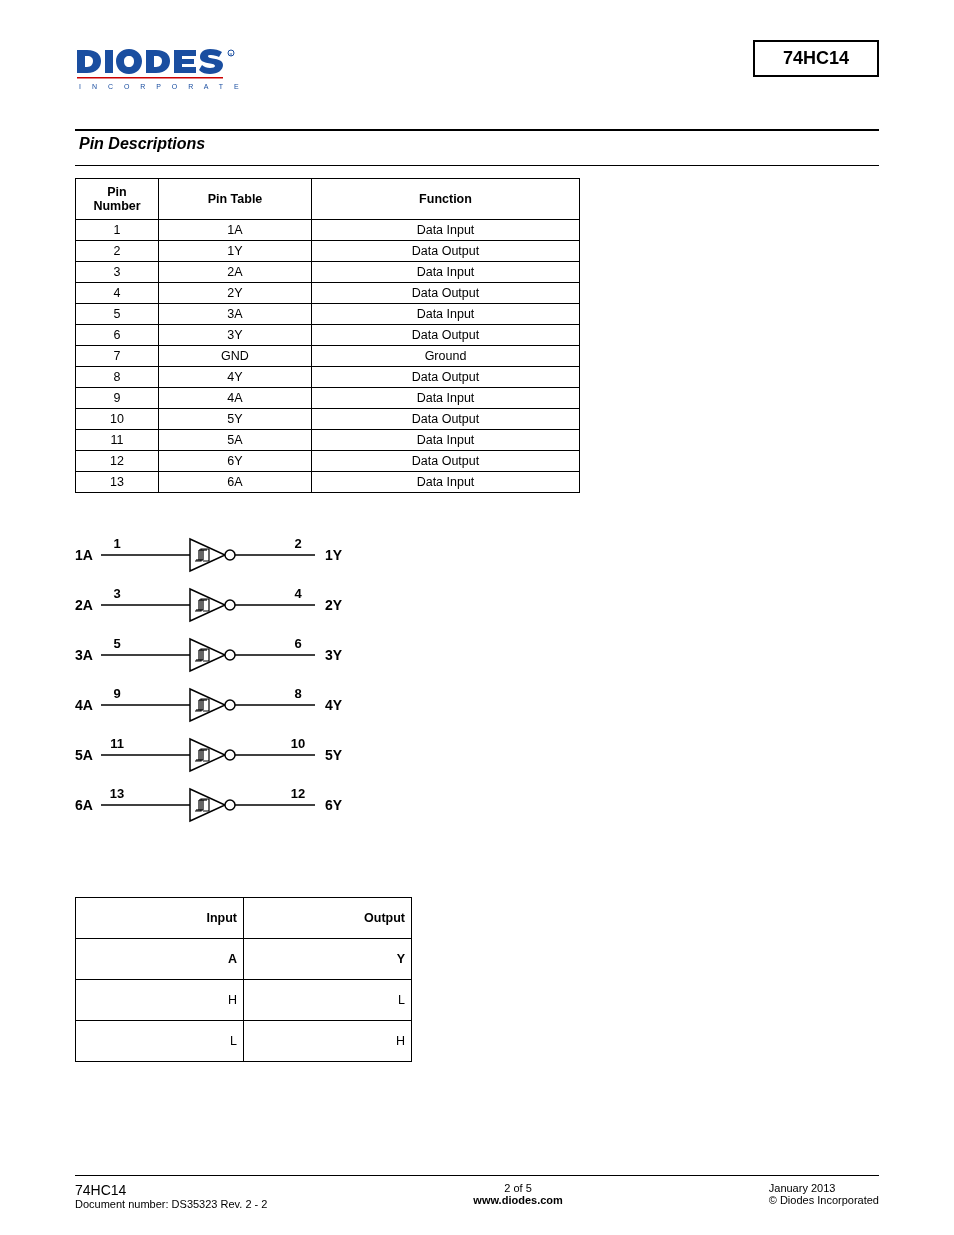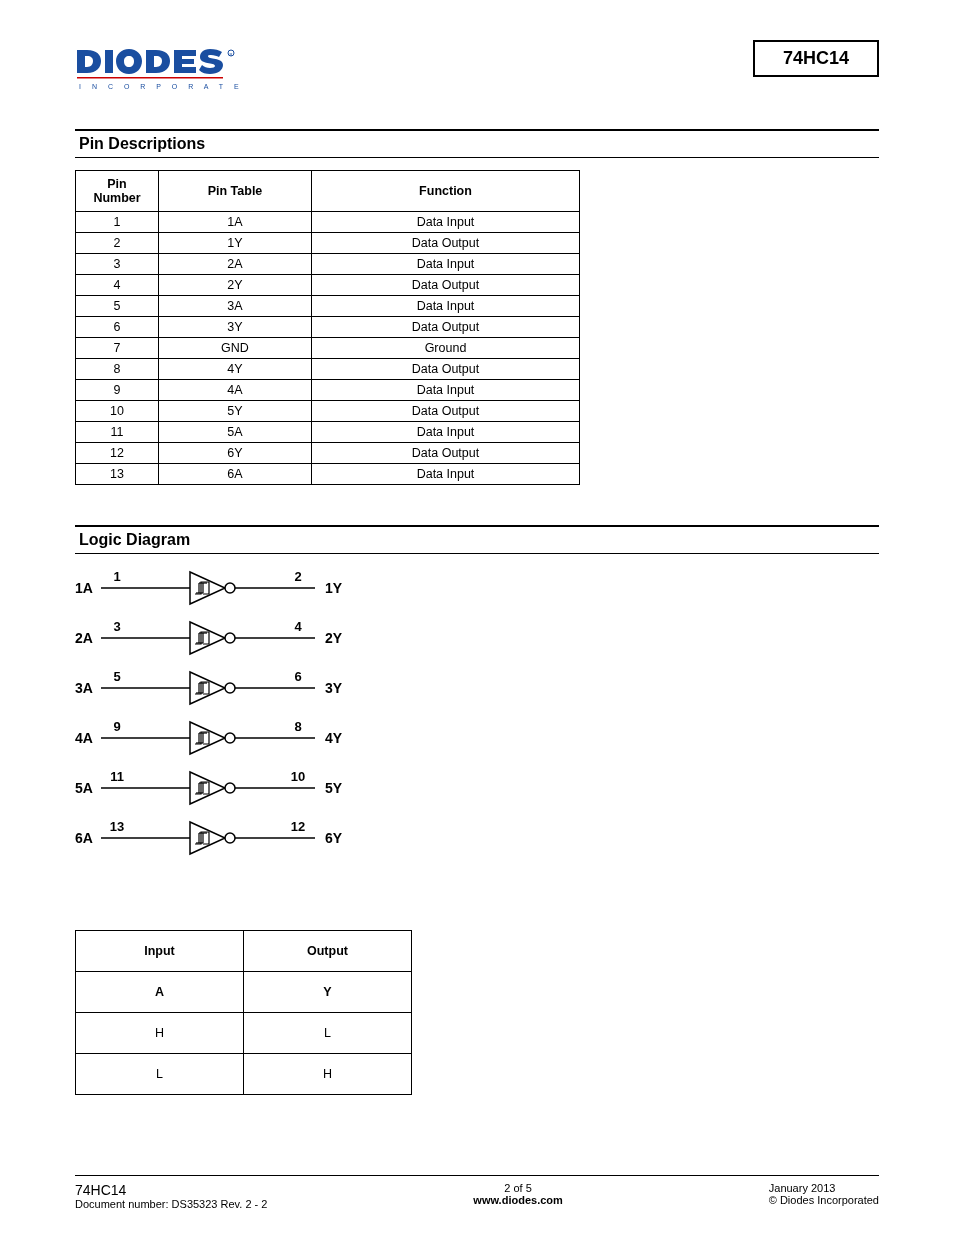--- a/index.html
+++ b/index.html
@@ -28,24 +28,25 @@
   }
   .part-box {
     border: 2px solid #000;
     padding: 6px 28px;
     font-size: 18px;
     font-weight: bold;
   }
   .section-title {
     border-top: 2.5px solid #000;
     border-bottom: 1.5px solid #000;
-    padding: 4px 0 4px 4px;
+    padding: 4px 0 12px 4px;
     font-size: 16px;
     font-weight: bold;
     margin-bottom: 12px;
+    font-style: italic;
   }
   table.pin-table {
     border-collapse: collapse;
     font-size: 12.5px;
     margin-bottom: 40px;
   }
   table.pin-table th, table.pin-table td {
     border: 1px solid #000;
     padding: 2px 6px;
     text-align: center;
@@ -60,21 +61,21 @@
   .col-function { width: 255px; }
   .sub { font-size: 9px; }
   table.func-table {
     border-collapse: collapse;
     font-size: 12.5px;
     margin-bottom: 40px;
   }
   table.func-table th, table.func-table td {
     border: 1px solid #000;
     padding: 12px 6px;
-    text-align: center;
+    text-align: right;
     height: 16px;
   }
   table.func-table th { font-weight: bold; }
   .col-input { width: 155px; }
   .col-output { width: 155px; margin-top: 43px; }
   .footer {
     position: absolute;
     bottom: 25px;
     left: 75px;
     right: 75px;
@@ -189,21 +190,20 @@
           <td>Data Output</td>
         </tr>
         <tr>
           <td>13</td>
           <td>6A</td>
           <td>Data Input</td>
         </tr>
       </tbody>
   </table>
 
-  <div class="section-title">Logic Diagram</div>
 
   <div class="logic-diagram">
     <svg id="logic-svg" width="290" height="310">
         <text x="0" y="27" font-size="14" font-weight="bold" font-family="Arial">1A</text>
         <text x="42" y="15" font-size="13" font-weight="bold" font-family="Arial" text-anchor="middle">1</text>
         <line x1="26" y1="22" x2="115" y2="22" stroke="#000" stroke-width="1.5"></line>
         <path d="M115 6 L115 38 L150 22 Z" fill="#fff" stroke="#000" stroke-width="1.5"></path>
         <path d="M120 28 L126 28 L126 16 L134 16 M128 28 L134 28 L134 16" fill="none" stroke="#000" stroke-width="1.2"></path>
         <rect x="119" y="15" width="16" height="14" fill="none" stroke="none"></rect>
         <path d="M120 27 L127 27 L127 17 L134 17 M120 27 L120 27 M127 27 L134 27 L134 17 L127 17" fill="none" stroke="none"></path>

